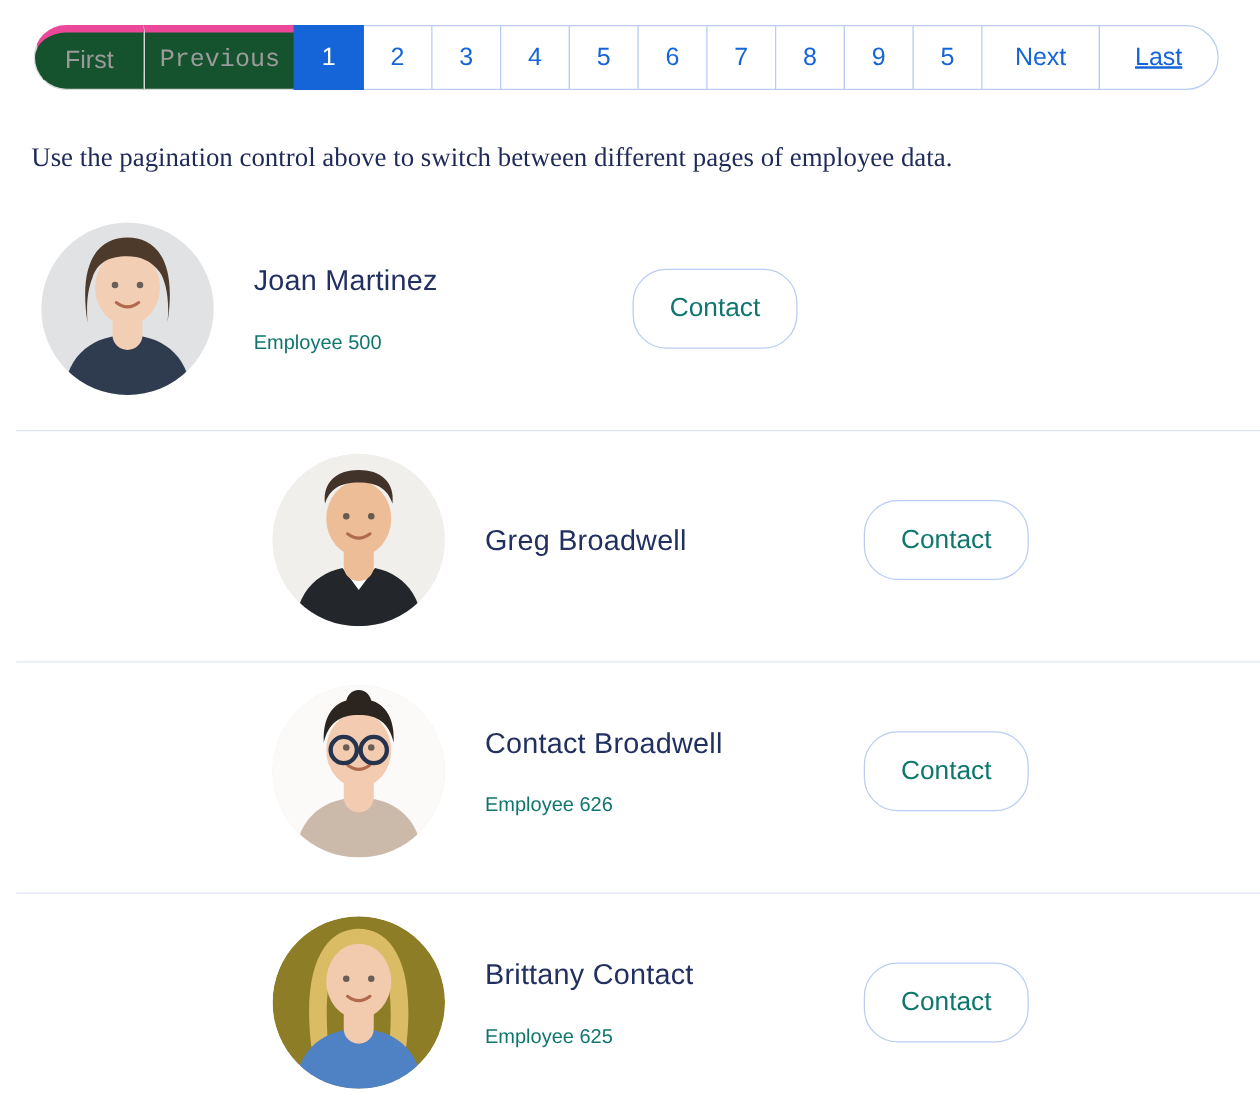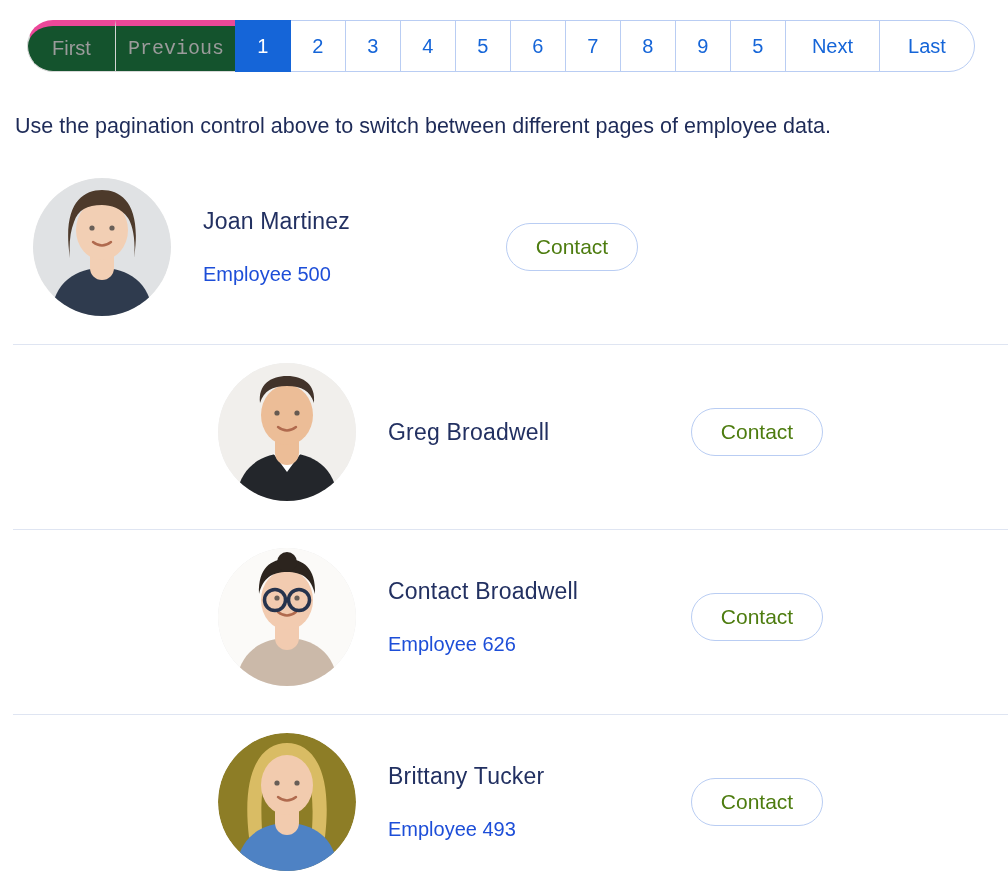--- a/index.html
+++ b/index.html
@@ -38,27 +38,28 @@
     background:#ffffff; color:#1565d8;
     border:1px solid #b9cdf3;
     margin-left:-1px;
   }
   .pg-num { width:56px; }
   .pg-num.active {
     background:#1565d8; color:#ffffff;
     border-color:#1565d8; z-index:1; position:relative;
   }
   .pg-next { padding:0 26px; }
-  .pg-last { padding:0 28px; border-radius:0 26px 26px 0; }
+  .pg-last { padding:0 28px; border-radius:0 26px 26px 0;text-decoration:underline; }
 
   
   .instruction {
-    margin:40px 25px 0 15px;
+    margin:40px 25px 0 25px;
     font-size:21.5px; line-height:28px;
     color:#1e2b58;
+    font-family:Liberation Serif, serif;
   }
 
   
   .list { margin:20px 0 0 13px; }
   .row {
     display:flex; align-items:center;
     padding:18px 0 28px 0;
   }
   .row + .row { border-top:1px solid #dfe5f2;justify-content:center; }
 
@@ -73,26 +74,26 @@
   .avatar .hair, .avatar .collar, .avatar .glasses { display:none; }
   .avatar[data-style="bob"]   .hair-bob   { display:inline; }
   .avatar[data-style="short"] .hair-short { display:inline; }
   .avatar[data-style="short"] .collar     { display:inline; }
   .avatar[data-style="bun"]   .hair-bun   { display:inline; }
   .avatar[data-style="long"]  .hair-long  { display:inline; }
   .avatar[data-glasses="true"] .glasses   { display:inline; }
 
   .info { margin-left:32px; width:303px; box-sizing:border-box; }
   .name { font-size:23px; font-weight:normal; color:#223061; letter-spacing:.2px; }
-  .emp  { font-size:20px; margin-top:28px; color:#1d4ed8; }
+  .emp  { font-size:16px; margin-top:28px; color:#0f766e; }
 
   .contact {
-    width:132px; height:48px; flex:none;
+    width:132px; height:64px; flex:none;
     display:flex; align-items:center; justify-content:center;
-    background:#ffffff; color:#4d7c0f;
+    background:#ffffff; color:#0f766e;
     border:1.5px solid #b9cdf3; border-radius:27px;
     font-size:21px; font-family:inherit; cursor:pointer;
   }
 </style>
 </head>
 <body>
 
 <nav class="pagination">
   <div class="pg pg-gray pg-first">First</div>
   <div class="pg pg-gray pg-prev">Previous</div>
@@ -228,19 +229,19 @@
           <circle cx="69" cy="14" r="10"></circle>
         </g>
         <g class="glasses" fill="none" stroke="var(--av-glasses,#26334d)" stroke-width="3.5">
           <circle cx="57" cy="52" r="10.5"></circle>
             <circle cx="81" cy="52" r="10.5"></circle>
             <path d="M67 52 h4"></path>
         </g>
       </svg>
     </div>
     <div class="info">
-      <div class="name">Brittany Tucker</div>
-      <div class="emp">Employee 493</div>
+      <div class="name">Brittany Contact</div>
+      <div class="emp">Employee 625</div>
     </div>
     <button class="contact">Contact</button>
   </div>
 
 </div>
 
 </body></html>

